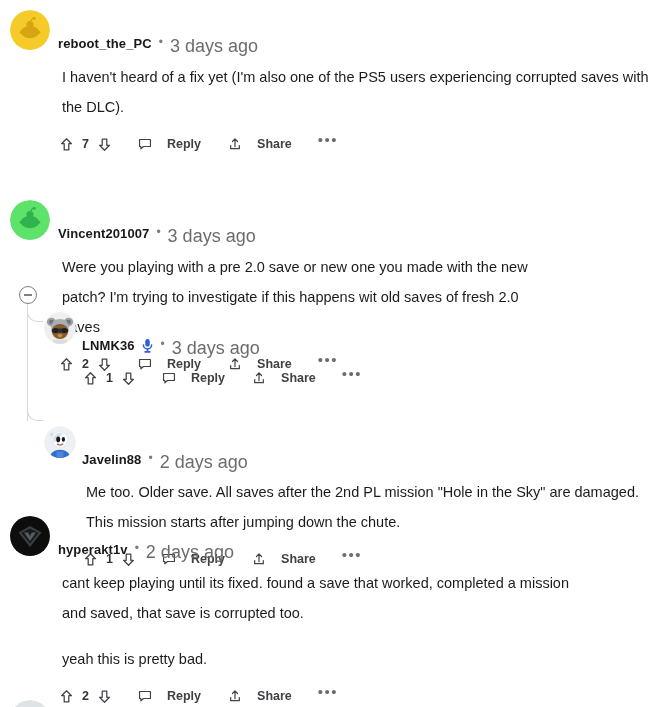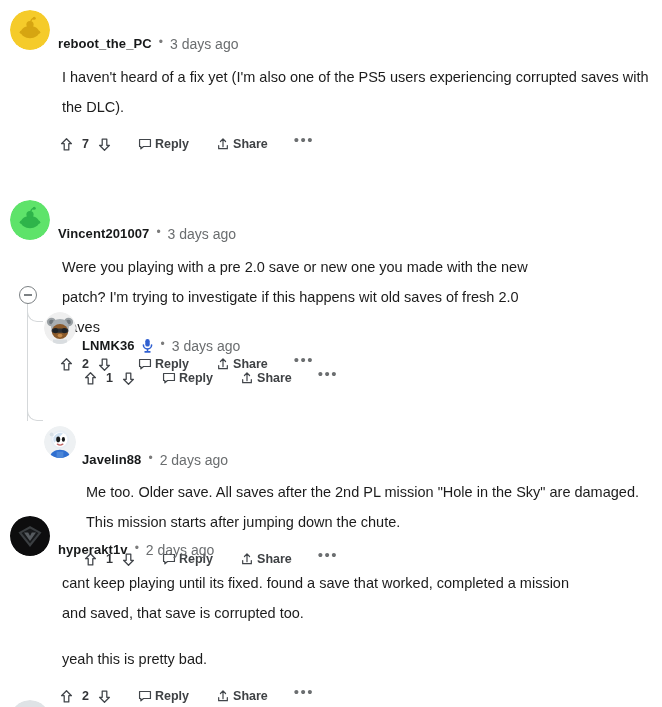--- a/index.html
+++ b/index.html
@@ -59,21 +59,21 @@
     align-items: center;
     margin-left: 6px;
   }
   .dot {
     color: #7b7b7b;
     font-size: 12px;
     margin: 0 7px;
     line-height: 1;
   }
   .ago {
-    font-size: 14px;
+    font-size: 18px;
     color: #6a6d6f;
   }
 
   .ptext {
     font-size: 14.5px;
     line-height: 30px;
     color: #1c1c1c;
     margin: 8px 0 0 4px;
     max-width: 592px;
   }
@@ -99,21 +99,21 @@
     font-size: 12.5px;
     font-weight: 700;
     color: #333538;
     margin: 0 7px;
     min-width: 7px;
     text-align: center;
   }
   .act {
     display: inline-flex;
     align-items: center;
-    gap: 2px;
+    gap: 14px;
     margin-left: 24px;
     font-size: 12.5px;
     font-weight: 700;
     color: #3f4245;
   }
   .act.share { margin-left: 26px; }
   .more {
     margin-left: 26px;
     color: #6b6e70;
     font-size: 15px;

